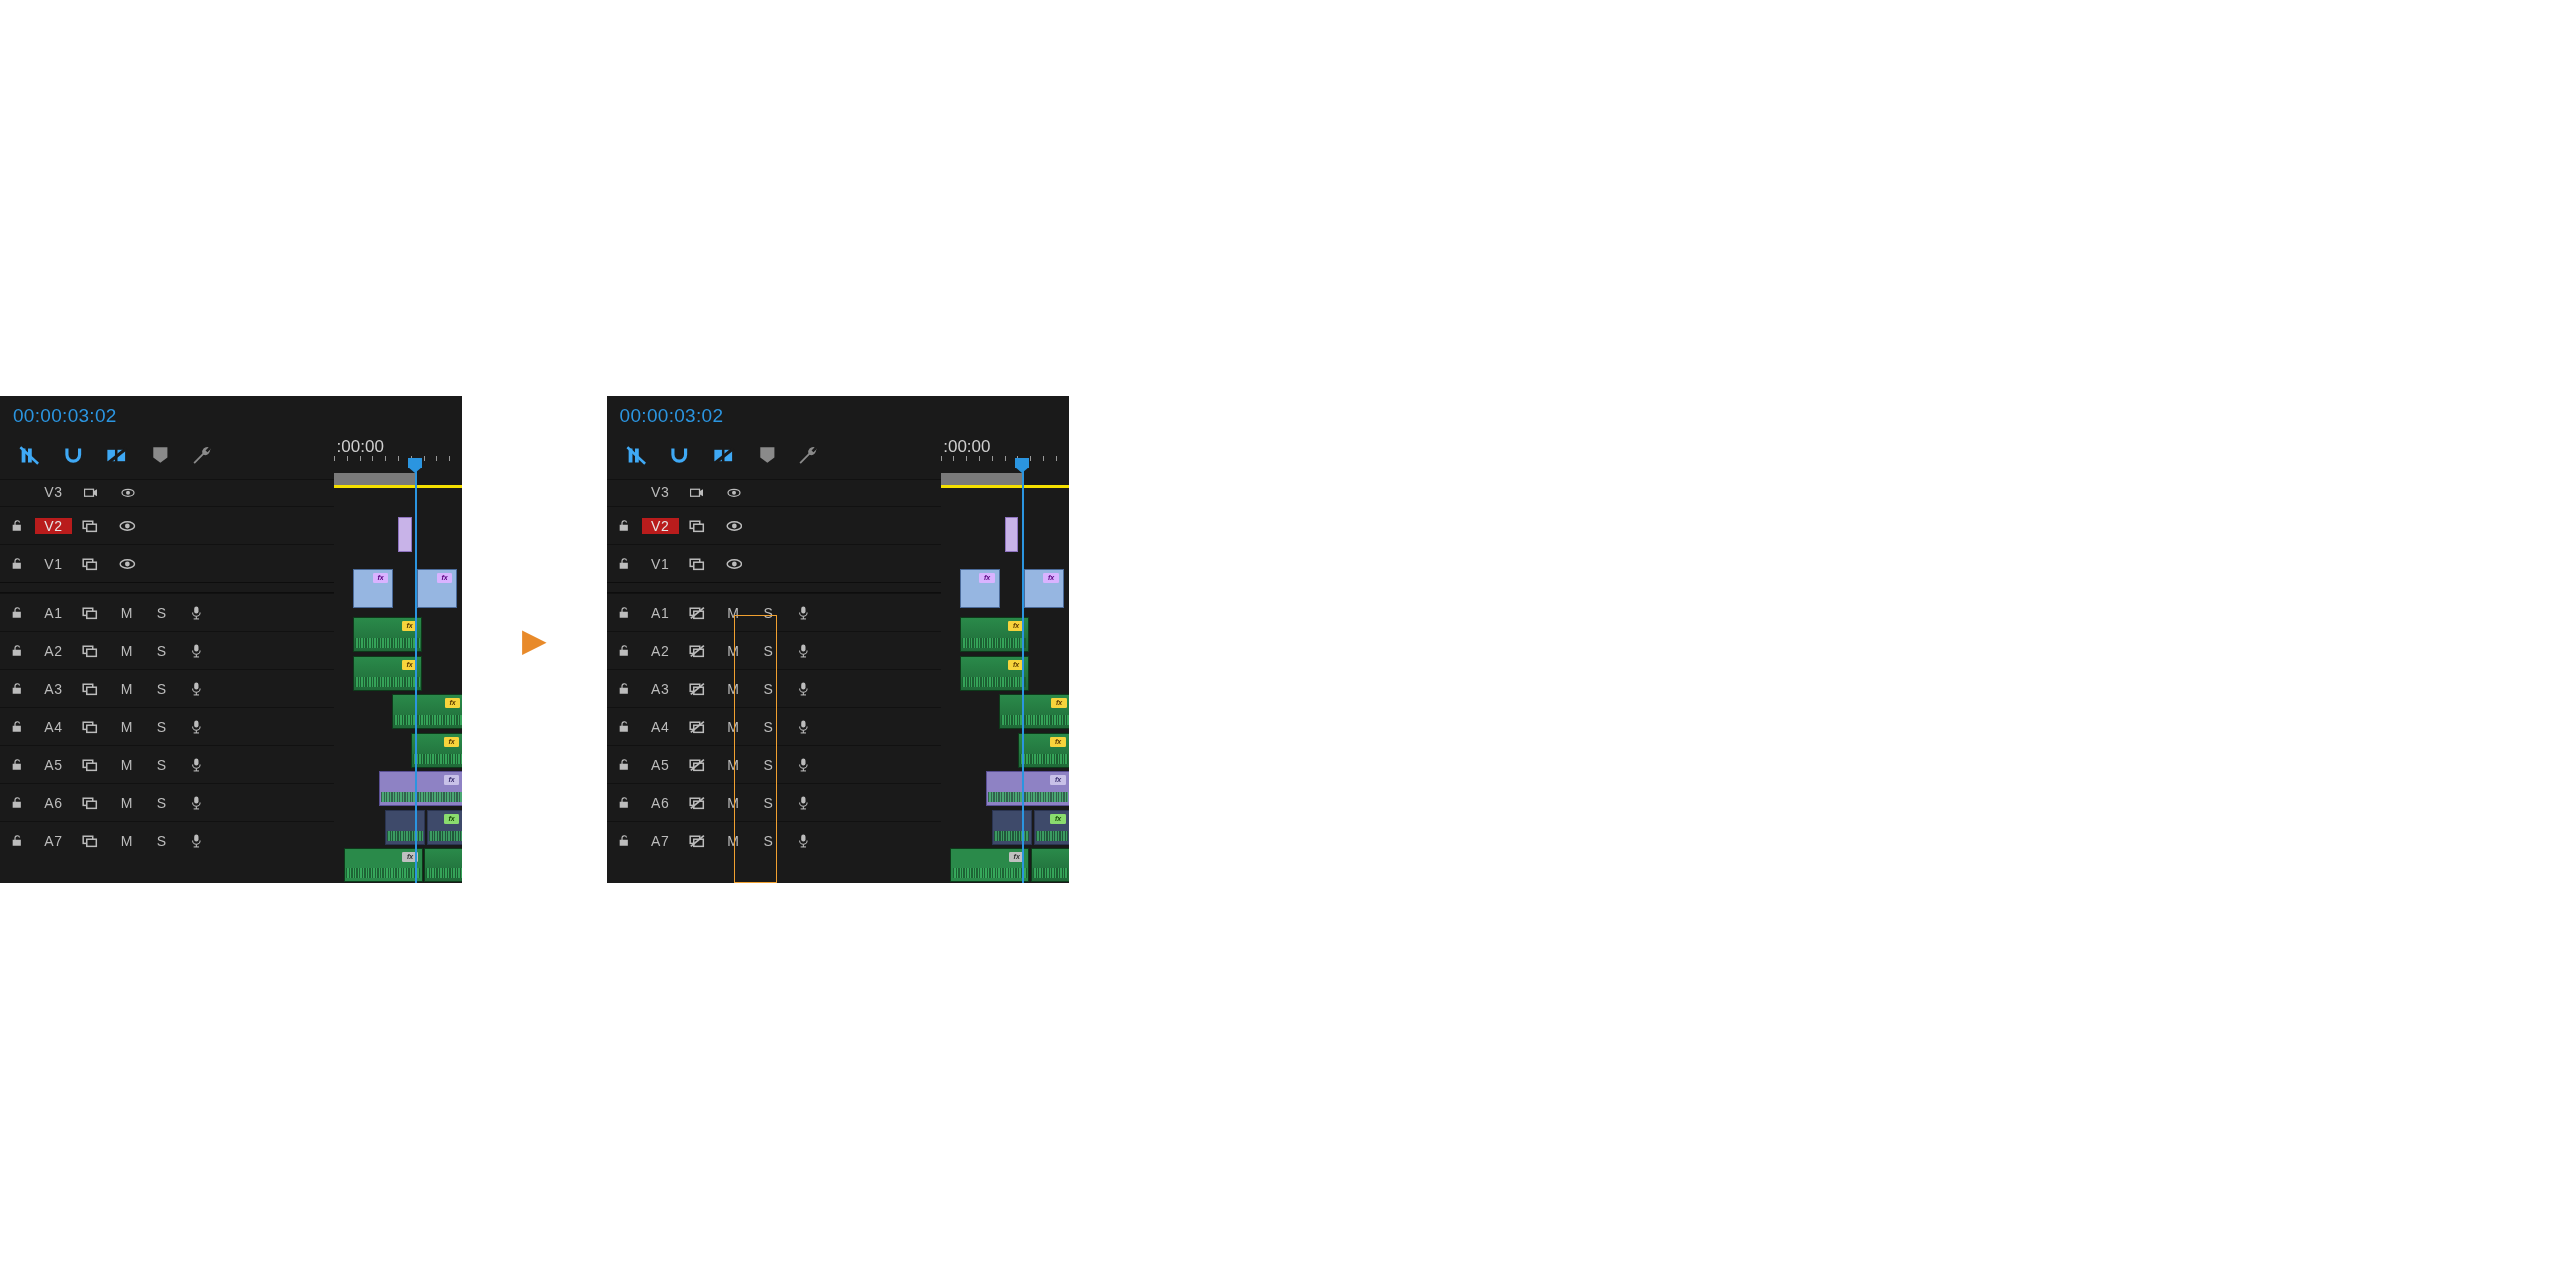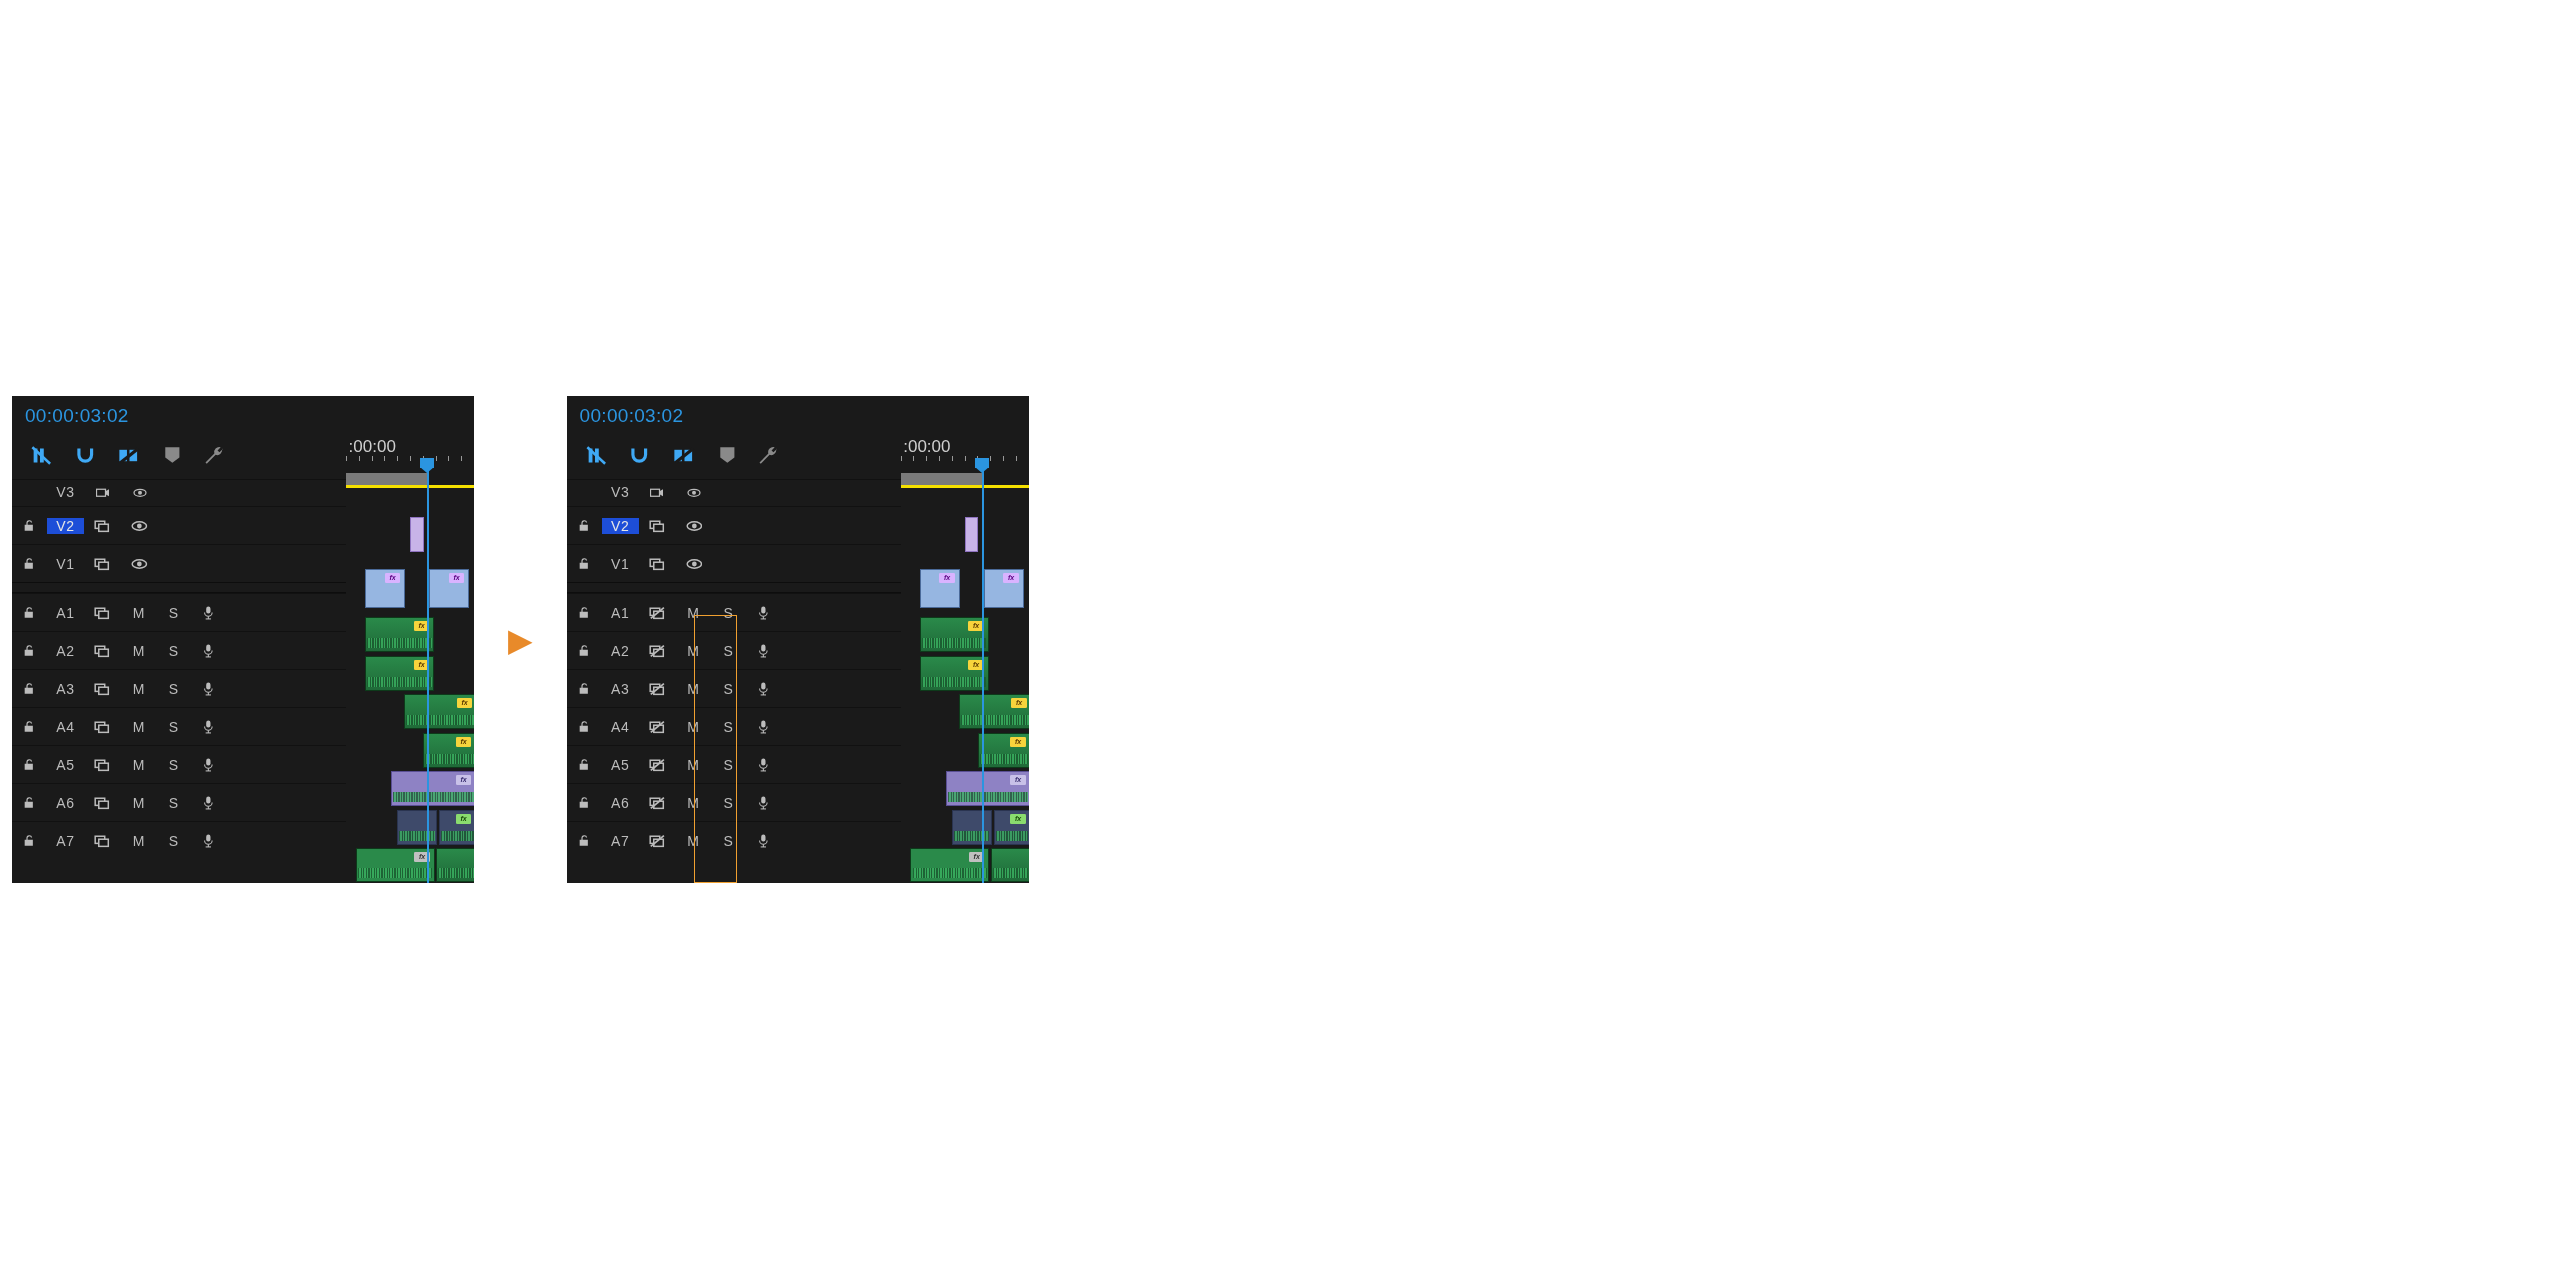--- a/index.html
+++ b/index.html
@@ -1,28 +1,28 @@
 <!DOCTYPE html>
 <html style="font-size:10.3px"><head>
 <meta charset="utf-8">
 <style>
   html,body{margin:0;padding:0;background:#fff;width:2576px;height:1280px;font-family:Arial,Helvetica,sans-serif;}
-  .wrap{display:flex;align-items:center;gap:34px;transform-origin:top left;padding-left:12px;}
+  .wrap{display:flex;align-items:center;gap:60px;transform-origin:top left;}
   .panel{background:#1a1a1a;width:462px;height:487px;position:relative;overflow:hidden;}
   .timecode{color:#2b95e0;font-size:19px;font-weight:400;padding:9px 0 11.5px 13px;letter-spacing:0.3px;}
   .toolbar{display:flex;gap:23px;padding:3.8px 0 10.3px 19px;align-items:center;height:26px;}
   .tool-ico svg{display:block;}
   .row{display:flex;align-items:center;height:38px;box-sizing:border-box;border-top:0.6px solid #111;position:relative;}
   .row.vtop{height:27.6px;border-top:0.6px solid #111;align-items:flex-end;}
   .row.vtop .cell-label{font-size:14px;}
   .sep{height:9px;background:#1a1a1a;border-top:0.6px solid #0d0d0d;border-bottom:0.6px solid #0d0d0d;}
   .cell{display:flex;align-items:center;justify-content:center;color:#bcbcbc;}
   .cell-lock{width:35px;}
   .cell-label{width:37px;font-size:14px;letter-spacing:0.6px;}
-  .target-on{background:#1d4ed8;color:#e6e6e6;text-align:center;}
+  .target-on{background:#b91c1c;color:#e6e6e6;text-align:center;}
   .cell-sync{width:37px;}
   .cell-eye{width:37px;}
   .cell-m{width:35px;font-size:14px;}
   .cell-s{width:35px;font-size:14px;}
   .cell-mic{width:35px;}
   .icon{width:16.7px;height:14px;display:block;}
   .vtop .cell-lock,.vtop .cell-label,.vtop .cell-sync,.vtop .cell-eye{height:27.6px;}
   
   .tl{position:absolute;right:0;top:0;bottom:0;width:128px;background:#1a1a1a;}
   .tl-ruler{position:absolute;left:0;right:0;top:41px;height:24.4px;}

